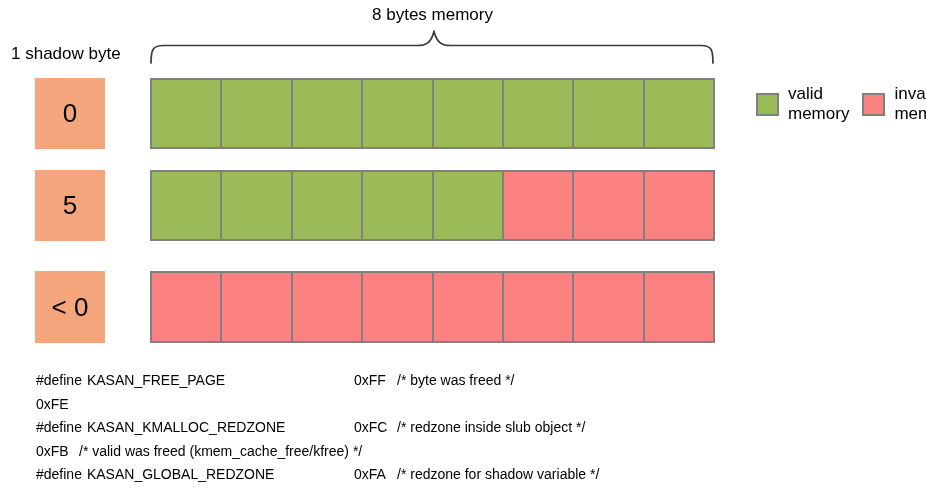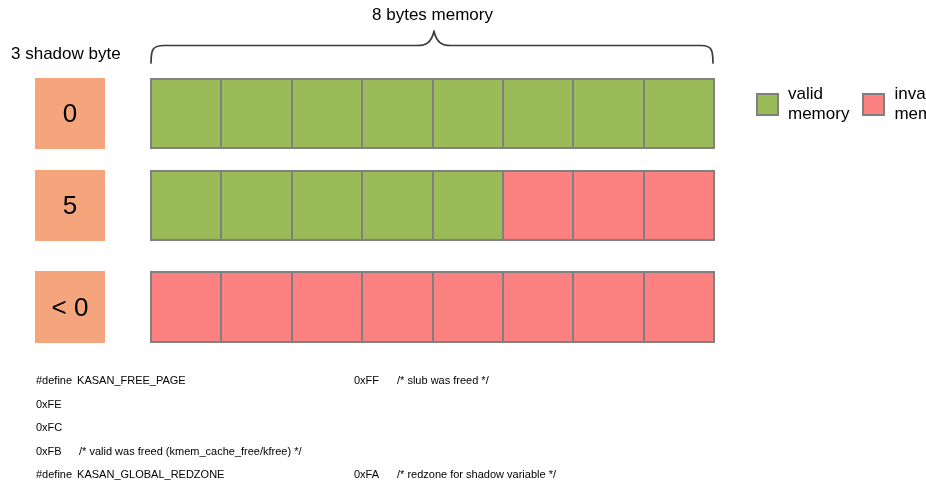--- a/index.html
+++ b/index.html
@@ -26,40 +26,40 @@
   .cell { flex:1 1 0; border-right:2px solid #808080; }
   .cell:last-child { border-right:none; }
   .legend {
     position:absolute; left:756px; top:84px;
     display:flex; flex-direction:row; gap:13px;
   }
   .legend-row { display:flex; align-items:center; gap:9px; font-size:17px; }
   .swatch { width:19px; height:19px; border:2px solid #808080; flex:0 0 auto; }
   .defines {
     position:absolute; left:36px; top:369px;
-    font-size:11px; line-height:23.6px; white-space:nowrap;
+    font-size:14px; line-height:23.6px; white-space:nowrap;
   }
   .def-line { display:flex; }
   .def-col1 { width:318px; flex:0 0 auto; }
   .def-directive { margin-right:5px; }
   .def-val { width:43px; flex:0 0 auto; }
 </style>
 </head>
 <body>
 
 <div class="canvas">
 
   <div class="title">8 bytes memory</div>
 
   <svg class="brace" viewBox="0 0 565 36" xmlns="http://www.w3.org/2000/svg">
     <path d="M 1 33 C 1 19, 3 15.5, 14 15.5 L 267 15.5 C 276 15.5, 281 13, 284 1.5
              C 287 13, 292 15.5, 301 15.5 L 551 15.5 C 561 15.5, 563 19, 563 33" fill="none" stroke="#3a3a3a" stroke-width="1.7" stroke-linecap="round"></path>
   </svg>
 
-  <div class="shadow-label">3 shadow byte</div>
+  <div class="shadow-label">1 shadow byte</div>
 
   <div class="row" style="top:78px; height:71px;">
     <div class="shadow-box" style="background: rgb(244, 165, 124);">0</div>
     <div class="cells">
         <div class="cell" style="background: rgb(155, 187, 89);"></div>
         <div class="cell" style="background: rgb(155, 187, 89);"></div>
         <div class="cell" style="background: rgb(155, 187, 89);"></div>
         <div class="cell" style="background: rgb(155, 187, 89);"></div>
         <div class="cell" style="background: rgb(155, 187, 89);"></div>
         <div class="cell" style="background: rgb(155, 187, 89);"></div>
@@ -104,27 +104,29 @@
     <div class="legend-row">
       <div class="swatch" style="background: rgb(252, 129, 129);"></div>
       <span>invalid memory</span>
     </div>
   </div>
 
   <div class="defines">
     <div class="def-line">
       <span class="def-col1"><span class="def-directive">#define</span><span>KASAN_FREE_PAGE</span></span>
       <span class="def-val">0xFF</span>
-      <span class="def-comment">/* slub was freed */</span>
+      <span class="def-comment">/* byte was freed */</span>
     </div>
     <div class="def-line">
       <span class="def-val">0xFE</span>
     </div>
     <div class="def-line">
+      <span class="def-col1"><span class="def-directive">#define</span><span>KASAN_KMALLOC_REDZONE</span></span>
       <span class="def-val">0xFC</span>
+      <span class="def-comment">/* redzone inside slub object */</span>
     </div>
     <div class="def-line">
       <span class="def-val">0xFB</span>
       <span class="def-comment">/* valid was freed (kmem_cache_free/kfree) */</span>
     </div>
     <div class="def-line">
       <span class="def-col1"><span class="def-directive">#define</span><span>KASAN_GLOBAL_REDZONE</span></span>
       <span class="def-val">0xFA</span>
       <span class="def-comment">/* redzone for shadow variable */</span>
     </div>

